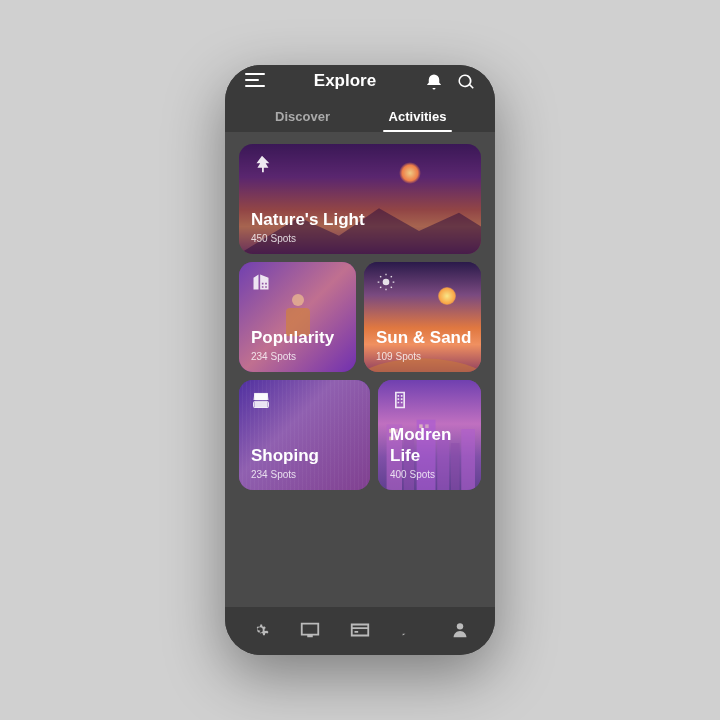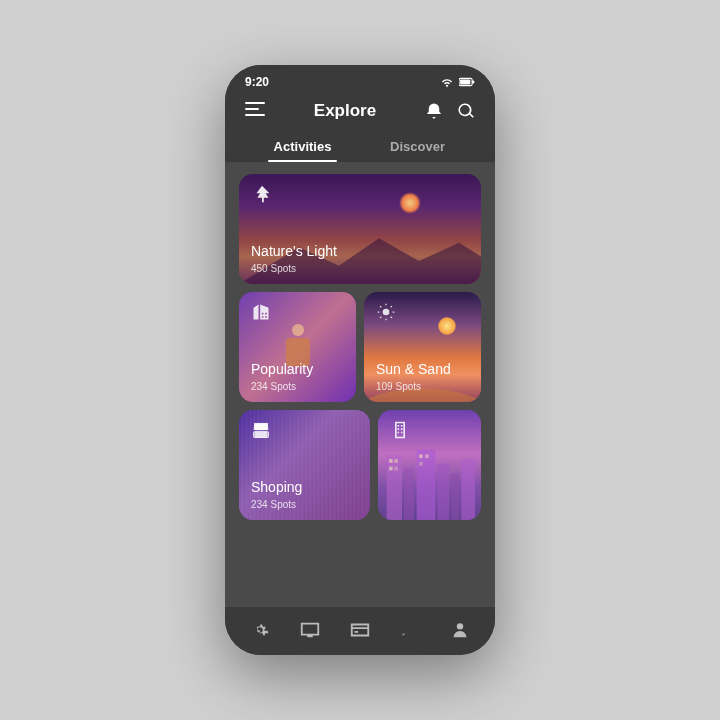--- a/index.html
+++ b/index.html
@@ -40,21 +40,21 @@
       gap: 5px;
       align-items: center;
     }
     .status-icons svg {
       fill: #fff;
     }
     
     .header {
       display: flex;
       justify-content: space-between;
-      align-items: center;
+      align-items: flex-end;
       padding: 6px 20px 10px;
       background: #3a3a3a;
     }
     .header-title {
       font-size: 17px;
       font-weight: 600;
       color: #fff;
     }
     .header-icons {
       display: flex;
@@ -138,22 +138,22 @@
       color: rgba(255,255,255,0.85);
       font-size: 20px;
     }
     
     .card-info {
       position: absolute;
       bottom: 10px;
       left: 12px;
     }
     .card-title {
-      font-size: 14px;
-      font-weight: 400;
+      font-size: 17px;
+      font-weight: 700;
       color: #fff;
       line-height: 1.2;
     }
     .card-spots {
       font-size: 10px;
       color: rgba(255,255,255,0.8);
       margin-top: 3px;
     }
     
     .bottom-nav {
@@ -199,35 +199,20 @@
       position: absolute;
       bottom: 0;
       width: 100%;
     }
   </style>
 </head>
 <body>
 
 <div class="phone">
 
-  <div class="status-bar">
-    <span class="status-time">9:20</span>
-    <div class="status-icons">
-
-      <svg width="14" height="10" viewBox="0 0 20 14">
-        <path d="M10 11a1.5 1.5 0 110 3 1.5 1.5 0 010-3zm0-4a5.5 5.5 0 014.2 1.9l-1.5 1.5A3.5 3.5 0 0010 9a3.5 3.5 0 00-2.7 1.4L5.8 8.9A5.5 5.5 0 0110 7zm0-4a9.5 9.5 0 017.2 3.3L15.7 7.8A7.5 7.5 0 0010 5a7.5 7.5 0 00-5.7 2.8L2.8 6.3A9.5 9.5 0 0110 3z"></path>
-      </svg>
-
-      <svg width="16" height="10" viewBox="0 0 22 12">
-        <rect x="0" y="1" width="18" height="10" rx="2" stroke="#fff" stroke-width="1.5" fill="none"></rect>
-        <rect x="1.5" y="2.5" width="14" height="7" rx="1" fill="#fff"></rect>
-        <rect x="18" y="4" width="3" height="4" rx="1" fill="#fff"></rect>
-      </svg>
-    </div>
-  </div>
 
   <div class="header">
     <div class="menu-icon">
       <svg width="20" height="14" viewBox="0 0 20 14">
         <rect y="0" width="20" height="2" rx="1" fill="#fff"></rect>
         <rect y="6" width="14" height="2" rx="1" fill="#fff"></rect>
         <rect y="12" width="20" height="2" rx="1" fill="#fff"></rect>
       </svg>
     </div>
     <span class="header-title">Explore</span>
@@ -237,22 +222,22 @@
         <path d="M12 2a7 7 0 00-7 7v4l-2 2v1h18v-1l-2-2V9a7 7 0 00-7-7zm0 20a2 2 0 002-2h-4a2 2 0 002 2z"></path>
       </svg>
 
       <svg width="18" height="18" viewBox="0 0 24 24" fill="#fff">
         <path d="M10.5 2a8.5 8.5 0 105.96 14.57l4.48 4.49 1.42-1.42-4.49-4.48A8.5 8.5 0 0010.5 2zm0 2a6.5 6.5 0 110 13 6.5 6.5 0 010-13z"></path>
       </svg>
     </div>
   </div>
 
   <div class="tabs">
+    <div class="tab">Discover</div>
     <div class="tab active">Activities</div>
-    <div class="tab">Discover</div>
   </div>
 
   <div class="content">
 
     <div class="card-large bg-natures-light-scene">
       <div class="card-overlay"></div>
 
       <svg class="mountain-svg" viewBox="0 0 242 60" preserveAspectRatio="none" height="55">
         <polygon points="0,60 60,20 100,40 140,10 180,35 220,15 242,30 242,60" fill="rgba(40,10,60,0.5)"></polygon>
       </svg>
@@ -348,20 +333,24 @@
           <rect x="19" y="23" width="4" height="4" fill="rgba(255,255,180,0.3)"></rect>
           <rect x="48" y="10" width="4" height="4" fill="rgba(255,255,180,0.5)"></rect>
           <rect x="55" y="10" width="4" height="4" fill="rgba(255,255,180,0.4)"></rect>
           <rect x="48" y="18" width="4" height="4" fill="rgba(255,255,180,0.3)"></rect>
         </svg>
         <div class="card-icon">
           <svg width="20" height="20" viewBox="0 0 24 24" fill="rgba(255,255,255,0.85)">
             <path d="M6 2h12v20H6V2zm2 2v16h8V4H8zm1 2h2v2H9V6zm4 0h2v2h-2V6zm-4 4h2v2H9v-2zm4 0h2v2h-2v-2zm-4 4h2v2H9v-2zm4 0h2v2h-2v-2z"></path>
           </svg>
         </div>
+        <div class="card-info">
+          <div class="card-title">Modren Life</div>
+          <div class="card-spots">400 Spots</div>
+        </div>
       </div>
     </div>
   </div>
 
   <div class="bottom-nav">
     <div class="nav-item">
       <svg width="22" height="22" viewBox="0 0 24 24" fill="#bbb">
         <path d="M12 15a3 3 0 100-6 3 3 0 000 6zm7.94-2.06l1.3 1.12-1 1.73-1.67-.47a6 6 0 01-1.03.6l-.25 1.72h-2l-.25-1.72a6 6 0 01-1.03-.6l-1.67.47-1-1.73 1.3-1.12A6 6 0 019.6 12c0-.35.03-.7.07-1.06L8.37 9.82l1-1.73 1.67.47a6 6 0 011.03-.6L12.32 6h2l.25 1.96c.36.16.7.36 1.03.6l1.67-.47 1 1.73-1.3 1.12c.04.36.07.7.07 1.06 0 .35-.03.7-.07 1.06l-.03-.06z"></path>
       </svg>
     </div>

